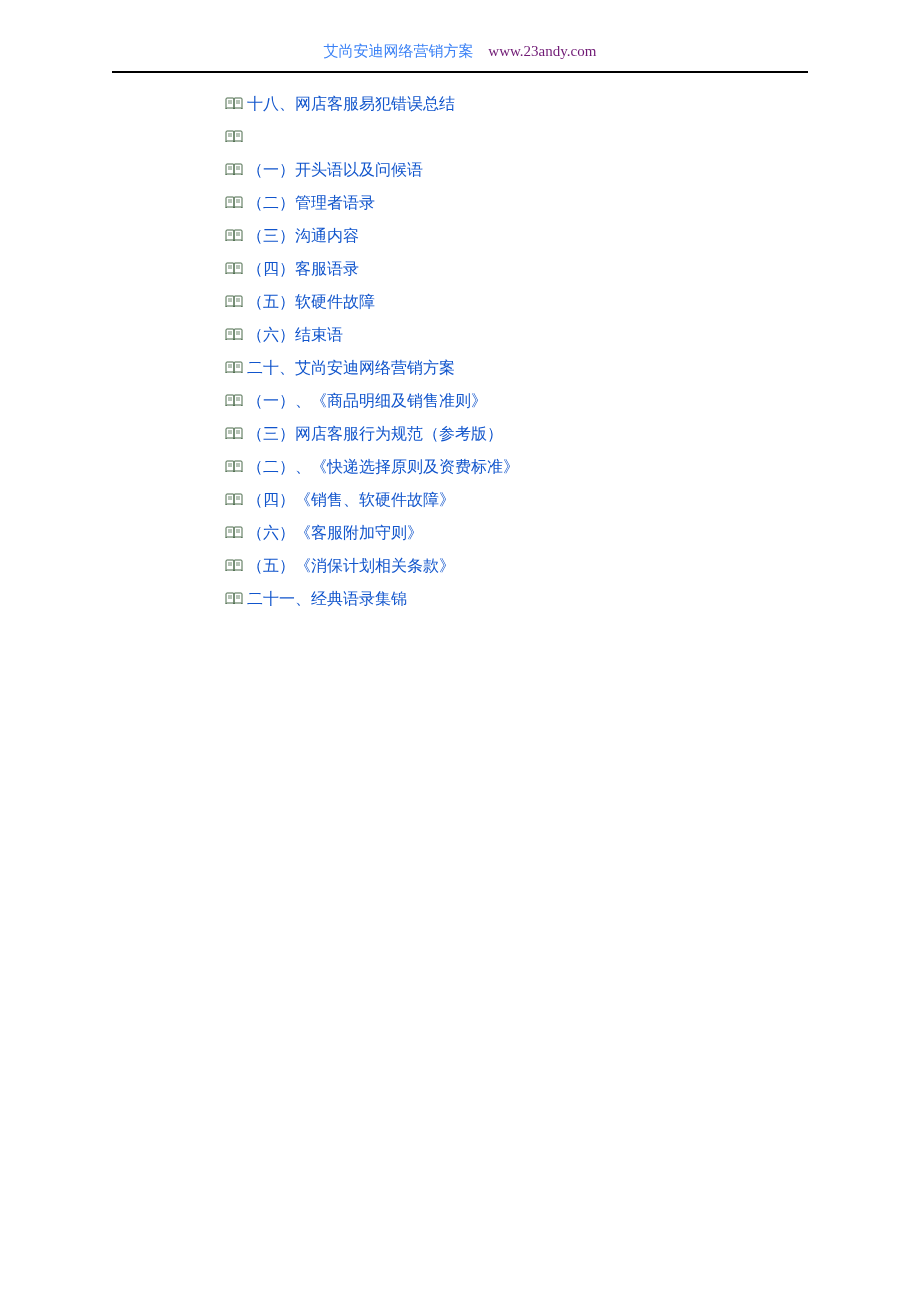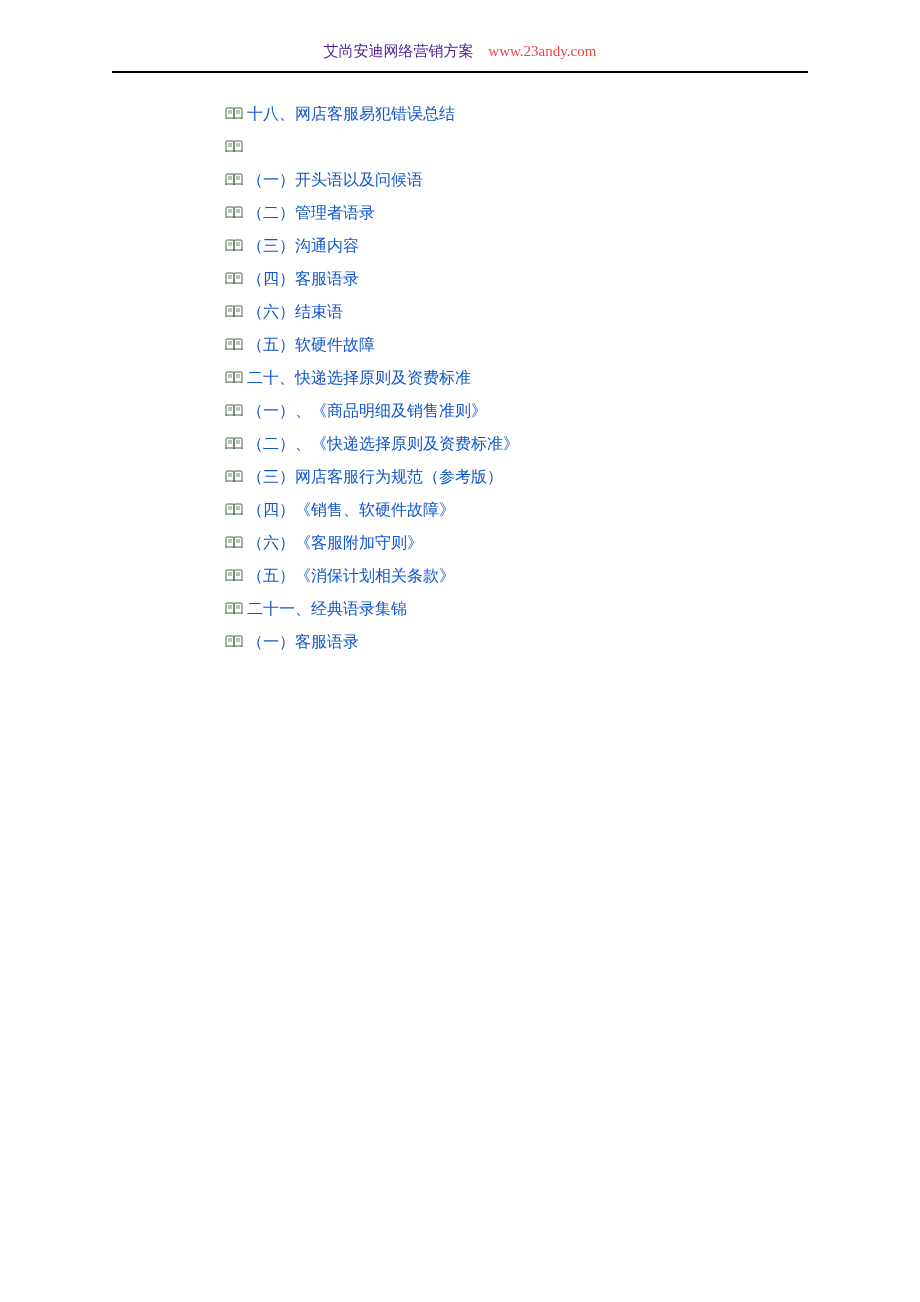--- a/index.html
+++ b/index.html
@@ -13,36 +13,36 @@
       background: #ffffff;
       font-family: "SimSun", "宋体", serif;
       position: relative;
     }
     .header {
       text-align: center;
       padding-top: 42px;
       font-size: 15px;
     }
     .header-title {
-      color: #4c1d95;
+      color: #3b82f6;
       display: inline;
       text-align: right;
     }
     .header-url {
-      color: #ef4444;
+      color: #701a75;
       display: inline;
       margin-left: 11px;
     }
     .divider {
       margin: 10px 112px 0 112px;
       border: none;
       border-top: 2px solid #000000;
     }
     .toc-list {
-      margin-top: 30px;
+      margin-top: 20px;
       margin-left: 225px;
     }
     .toc-item {
       display: flex;
       align-items: center;
       margin-bottom: 11px;
       height: 22px;
     }
     .book-icon {
       width: 18px;
@@ -128,80 +128,80 @@
     <a class="toc-link">（四）客服语录</a>
   </div>
   <div class="toc-item">
     <svg class="book-icon" viewBox="0 0 18 14">
         <path d="M1 2 Q1 1 2 1 L8 1 Q9 1 9 2 L9 12 Q9 11 8 11 L2 11 Q1 11 1 12 Z M9 2 Q9 1 10 1 L16 1 Q17 1 17 2 L17 12 Q17 11 16 11 L10 11 Q9 11 9 12 Z" fill="none" stroke="#4a6a4a" stroke-width="1"></path>
         <line x1="3" y1="4" x2="7" y2="4" stroke="#4a6a4a" stroke-width="0.8"></line>
         <line x1="3" y1="6" x2="7" y2="6" stroke="#4a6a4a" stroke-width="0.8"></line>
         <line x1="11" y1="4" x2="15" y2="4" stroke="#4a6a4a" stroke-width="0.8"></line>
         <line x1="11" y1="6" x2="15" y2="6" stroke="#4a6a4a" stroke-width="0.8"></line>
       </svg>
+    <a class="toc-link">（五）软硬件故障</a>
+  </div>
+  <div class="toc-item">
+    <svg class="book-icon" viewBox="0 0 18 14">
+        <path d="M1 2 Q1 1 2 1 L8 1 Q9 1 9 2 L9 12 Q9 11 8 11 L2 11 Q1 11 1 12 Z M9 2 Q9 1 10 1 L16 1 Q17 1 17 2 L17 12 Q17 11 16 11 L10 11 Q9 11 9 12 Z" fill="none" stroke="#4a6a4a" stroke-width="1"></path>
+        <line x1="3" y1="4" x2="7" y2="4" stroke="#4a6a4a" stroke-width="0.8"></line>
+        <line x1="3" y1="6" x2="7" y2="6" stroke="#4a6a4a" stroke-width="0.8"></line>
+        <line x1="11" y1="4" x2="15" y2="4" stroke="#4a6a4a" stroke-width="0.8"></line>
+        <line x1="11" y1="6" x2="15" y2="6" stroke="#4a6a4a" stroke-width="0.8"></line>
+      </svg>
     <a class="toc-link">（六）结束语</a>
   </div>
   <div class="toc-item">
     <svg class="book-icon" viewBox="0 0 18 14">
         <path d="M1 2 Q1 1 2 1 L8 1 Q9 1 9 2 L9 12 Q9 11 8 11 L2 11 Q1 11 1 12 Z M9 2 Q9 1 10 1 L16 1 Q17 1 17 2 L17 12 Q17 11 16 11 L10 11 Q9 11 9 12 Z" fill="none" stroke="#4a6a4a" stroke-width="1"></path>
         <line x1="3" y1="4" x2="7" y2="4" stroke="#4a6a4a" stroke-width="0.8"></line>
         <line x1="3" y1="6" x2="7" y2="6" stroke="#4a6a4a" stroke-width="0.8"></line>
         <line x1="11" y1="4" x2="15" y2="4" stroke="#4a6a4a" stroke-width="0.8"></line>
         <line x1="11" y1="6" x2="15" y2="6" stroke="#4a6a4a" stroke-width="0.8"></line>
       </svg>
-    <a class="toc-link">（五）软硬件故障</a>
-  </div>
-  <div class="toc-item">
-    <svg class="book-icon" viewBox="0 0 18 14">
-        <path d="M1 2 Q1 1 2 1 L8 1 Q9 1 9 2 L9 12 Q9 11 8 11 L2 11 Q1 11 1 12 Z M9 2 Q9 1 10 1 L16 1 Q17 1 17 2 L17 12 Q17 11 16 11 L10 11 Q9 11 9 12 Z" fill="none" stroke="#4a6a4a" stroke-width="1"></path>
-        <line x1="3" y1="4" x2="7" y2="4" stroke="#4a6a4a" stroke-width="0.8"></line>
-        <line x1="3" y1="6" x2="7" y2="6" stroke="#4a6a4a" stroke-width="0.8"></line>
-        <line x1="11" y1="4" x2="15" y2="4" stroke="#4a6a4a" stroke-width="0.8"></line>
-        <line x1="11" y1="6" x2="15" y2="6" stroke="#4a6a4a" stroke-width="0.8"></line>
-      </svg>
-    <a class="toc-link">二十、快递选择原则及资费标准</a>
+    <a class="toc-link">二十、艾尚安迪网络营销方案</a>
   </div>
   <div class="toc-item">
     <svg class="book-icon" viewBox="0 0 18 14">
         <path d="M1 2 Q1 1 2 1 L8 1 Q9 1 9 2 L9 12 Q9 11 8 11 L2 11 Q1 11 1 12 Z M9 2 Q9 1 10 1 L16 1 Q17 1 17 2 L17 12 Q17 11 16 11 L10 11 Q9 11 9 12 Z" fill="none" stroke="#4a6a4a" stroke-width="1"></path>
         <line x1="3" y1="4" x2="7" y2="4" stroke="#4a6a4a" stroke-width="0.8"></line>
         <line x1="3" y1="6" x2="7" y2="6" stroke="#4a6a4a" stroke-width="0.8"></line>
         <line x1="11" y1="4" x2="15" y2="4" stroke="#4a6a4a" stroke-width="0.8"></line>
         <line x1="11" y1="6" x2="15" y2="6" stroke="#4a6a4a" stroke-width="0.8"></line>
       </svg>
     <a class="toc-link">（一）、《商品明细及销售准则》</a>
   </div>
   <div class="toc-item">
     <svg class="book-icon" viewBox="0 0 18 14">
         <path d="M1 2 Q1 1 2 1 L8 1 Q9 1 9 2 L9 12 Q9 11 8 11 L2 11 Q1 11 1 12 Z M9 2 Q9 1 10 1 L16 1 Q17 1 17 2 L17 12 Q17 11 16 11 L10 11 Q9 11 9 12 Z" fill="none" stroke="#4a6a4a" stroke-width="1"></path>
         <line x1="3" y1="4" x2="7" y2="4" stroke="#4a6a4a" stroke-width="0.8"></line>
         <line x1="3" y1="6" x2="7" y2="6" stroke="#4a6a4a" stroke-width="0.8"></line>
         <line x1="11" y1="4" x2="15" y2="4" stroke="#4a6a4a" stroke-width="0.8"></line>
         <line x1="11" y1="6" x2="15" y2="6" stroke="#4a6a4a" stroke-width="0.8"></line>
       </svg>
+    <a class="toc-link">（三）网店客服行为规范（参考版）</a>
+  </div>
+  <div class="toc-item">
+    <svg class="book-icon" viewBox="0 0 18 14">
+        <path d="M1 2 Q1 1 2 1 L8 1 Q9 1 9 2 L9 12 Q9 11 8 11 L2 11 Q1 11 1 12 Z M9 2 Q9 1 10 1 L16 1 Q17 1 17 2 L17 12 Q17 11 16 11 L10 11 Q9 11 9 12 Z" fill="none" stroke="#4a6a4a" stroke-width="1"></path>
+        <line x1="3" y1="4" x2="7" y2="4" stroke="#4a6a4a" stroke-width="0.8"></line>
+        <line x1="3" y1="6" x2="7" y2="6" stroke="#4a6a4a" stroke-width="0.8"></line>
+        <line x1="11" y1="4" x2="15" y2="4" stroke="#4a6a4a" stroke-width="0.8"></line>
+        <line x1="11" y1="6" x2="15" y2="6" stroke="#4a6a4a" stroke-width="0.8"></line>
+      </svg>
     <a class="toc-link">（二）、《快递选择原则及资费标准》</a>
   </div>
   <div class="toc-item">
     <svg class="book-icon" viewBox="0 0 18 14">
         <path d="M1 2 Q1 1 2 1 L8 1 Q9 1 9 2 L9 12 Q9 11 8 11 L2 11 Q1 11 1 12 Z M9 2 Q9 1 10 1 L16 1 Q17 1 17 2 L17 12 Q17 11 16 11 L10 11 Q9 11 9 12 Z" fill="none" stroke="#4a6a4a" stroke-width="1"></path>
         <line x1="3" y1="4" x2="7" y2="4" stroke="#4a6a4a" stroke-width="0.8"></line>
         <line x1="3" y1="6" x2="7" y2="6" stroke="#4a6a4a" stroke-width="0.8"></line>
         <line x1="11" y1="4" x2="15" y2="4" stroke="#4a6a4a" stroke-width="0.8"></line>
         <line x1="11" y1="6" x2="15" y2="6" stroke="#4a6a4a" stroke-width="0.8"></line>
       </svg>
-    <a class="toc-link">（三）网店客服行为规范（参考版）</a>
-  </div>
-  <div class="toc-item">
-    <svg class="book-icon" viewBox="0 0 18 14">
-        <path d="M1 2 Q1 1 2 1 L8 1 Q9 1 9 2 L9 12 Q9 11 8 11 L2 11 Q1 11 1 12 Z M9 2 Q9 1 10 1 L16 1 Q17 1 17 2 L17 12 Q17 11 16 11 L10 11 Q9 11 9 12 Z" fill="none" stroke="#4a6a4a" stroke-width="1"></path>
-        <line x1="3" y1="4" x2="7" y2="4" stroke="#4a6a4a" stroke-width="0.8"></line>
-        <line x1="3" y1="6" x2="7" y2="6" stroke="#4a6a4a" stroke-width="0.8"></line>
-        <line x1="11" y1="4" x2="15" y2="4" stroke="#4a6a4a" stroke-width="0.8"></line>
-        <line x1="11" y1="6" x2="15" y2="6" stroke="#4a6a4a" stroke-width="0.8"></line>
-      </svg>
     <a class="toc-link">（四）《销售、软硬件故障》</a>
   </div>
   <div class="toc-item">
     <svg class="book-icon" viewBox="0 0 18 14">
         <path d="M1 2 Q1 1 2 1 L8 1 Q9 1 9 2 L9 12 Q9 11 8 11 L2 11 Q1 11 1 12 Z M9 2 Q9 1 10 1 L16 1 Q17 1 17 2 L17 12 Q17 11 16 11 L10 11 Q9 11 9 12 Z" fill="none" stroke="#4a6a4a" stroke-width="1"></path>
         <line x1="3" y1="4" x2="7" y2="4" stroke="#4a6a4a" stroke-width="0.8"></line>
         <line x1="3" y1="6" x2="7" y2="6" stroke="#4a6a4a" stroke-width="0.8"></line>
         <line x1="11" y1="4" x2="15" y2="4" stroke="#4a6a4a" stroke-width="0.8"></line>
         <line x1="11" y1="6" x2="15" y2="6" stroke="#4a6a4a" stroke-width="0.8"></line>
       </svg>
@@ -220,23 +220,13 @@
   <div class="toc-item">
     <svg class="book-icon" viewBox="0 0 18 14">
         <path d="M1 2 Q1 1 2 1 L8 1 Q9 1 9 2 L9 12 Q9 11 8 11 L2 11 Q1 11 1 12 Z M9 2 Q9 1 10 1 L16 1 Q17 1 17 2 L17 12 Q17 11 16 11 L10 11 Q9 11 9 12 Z" fill="none" stroke="#4a6a4a" stroke-width="1"></path>
         <line x1="3" y1="4" x2="7" y2="4" stroke="#4a6a4a" stroke-width="0.8"></line>
         <line x1="3" y1="6" x2="7" y2="6" stroke="#4a6a4a" stroke-width="0.8"></line>
         <line x1="11" y1="4" x2="15" y2="4" stroke="#4a6a4a" stroke-width="0.8"></line>
         <line x1="11" y1="6" x2="15" y2="6" stroke="#4a6a4a" stroke-width="0.8"></line>
       </svg>
     <a class="toc-link">二十一、经典语录集锦</a>
   </div>
-  <div class="toc-item">
-    <svg class="book-icon" viewBox="0 0 18 14">
-        <path d="M1 2 Q1 1 2 1 L8 1 Q9 1 9 2 L9 12 Q9 11 8 11 L2 11 Q1 11 1 12 Z M9 2 Q9 1 10 1 L16 1 Q17 1 17 2 L17 12 Q17 11 16 11 L10 11 Q9 11 9 12 Z" fill="none" stroke="#4a6a4a" stroke-width="1"></path>
-        <line x1="3" y1="4" x2="7" y2="4" stroke="#4a6a4a" stroke-width="0.8"></line>
-        <line x1="3" y1="6" x2="7" y2="6" stroke="#4a6a4a" stroke-width="0.8"></line>
-        <line x1="11" y1="4" x2="15" y2="4" stroke="#4a6a4a" stroke-width="0.8"></line>
-        <line x1="11" y1="6" x2="15" y2="6" stroke="#4a6a4a" stroke-width="0.8"></line>
-      </svg>
-    <a class="toc-link">（一）客服语录</a>
-  </div>
 </div>
 
 </body></html>

